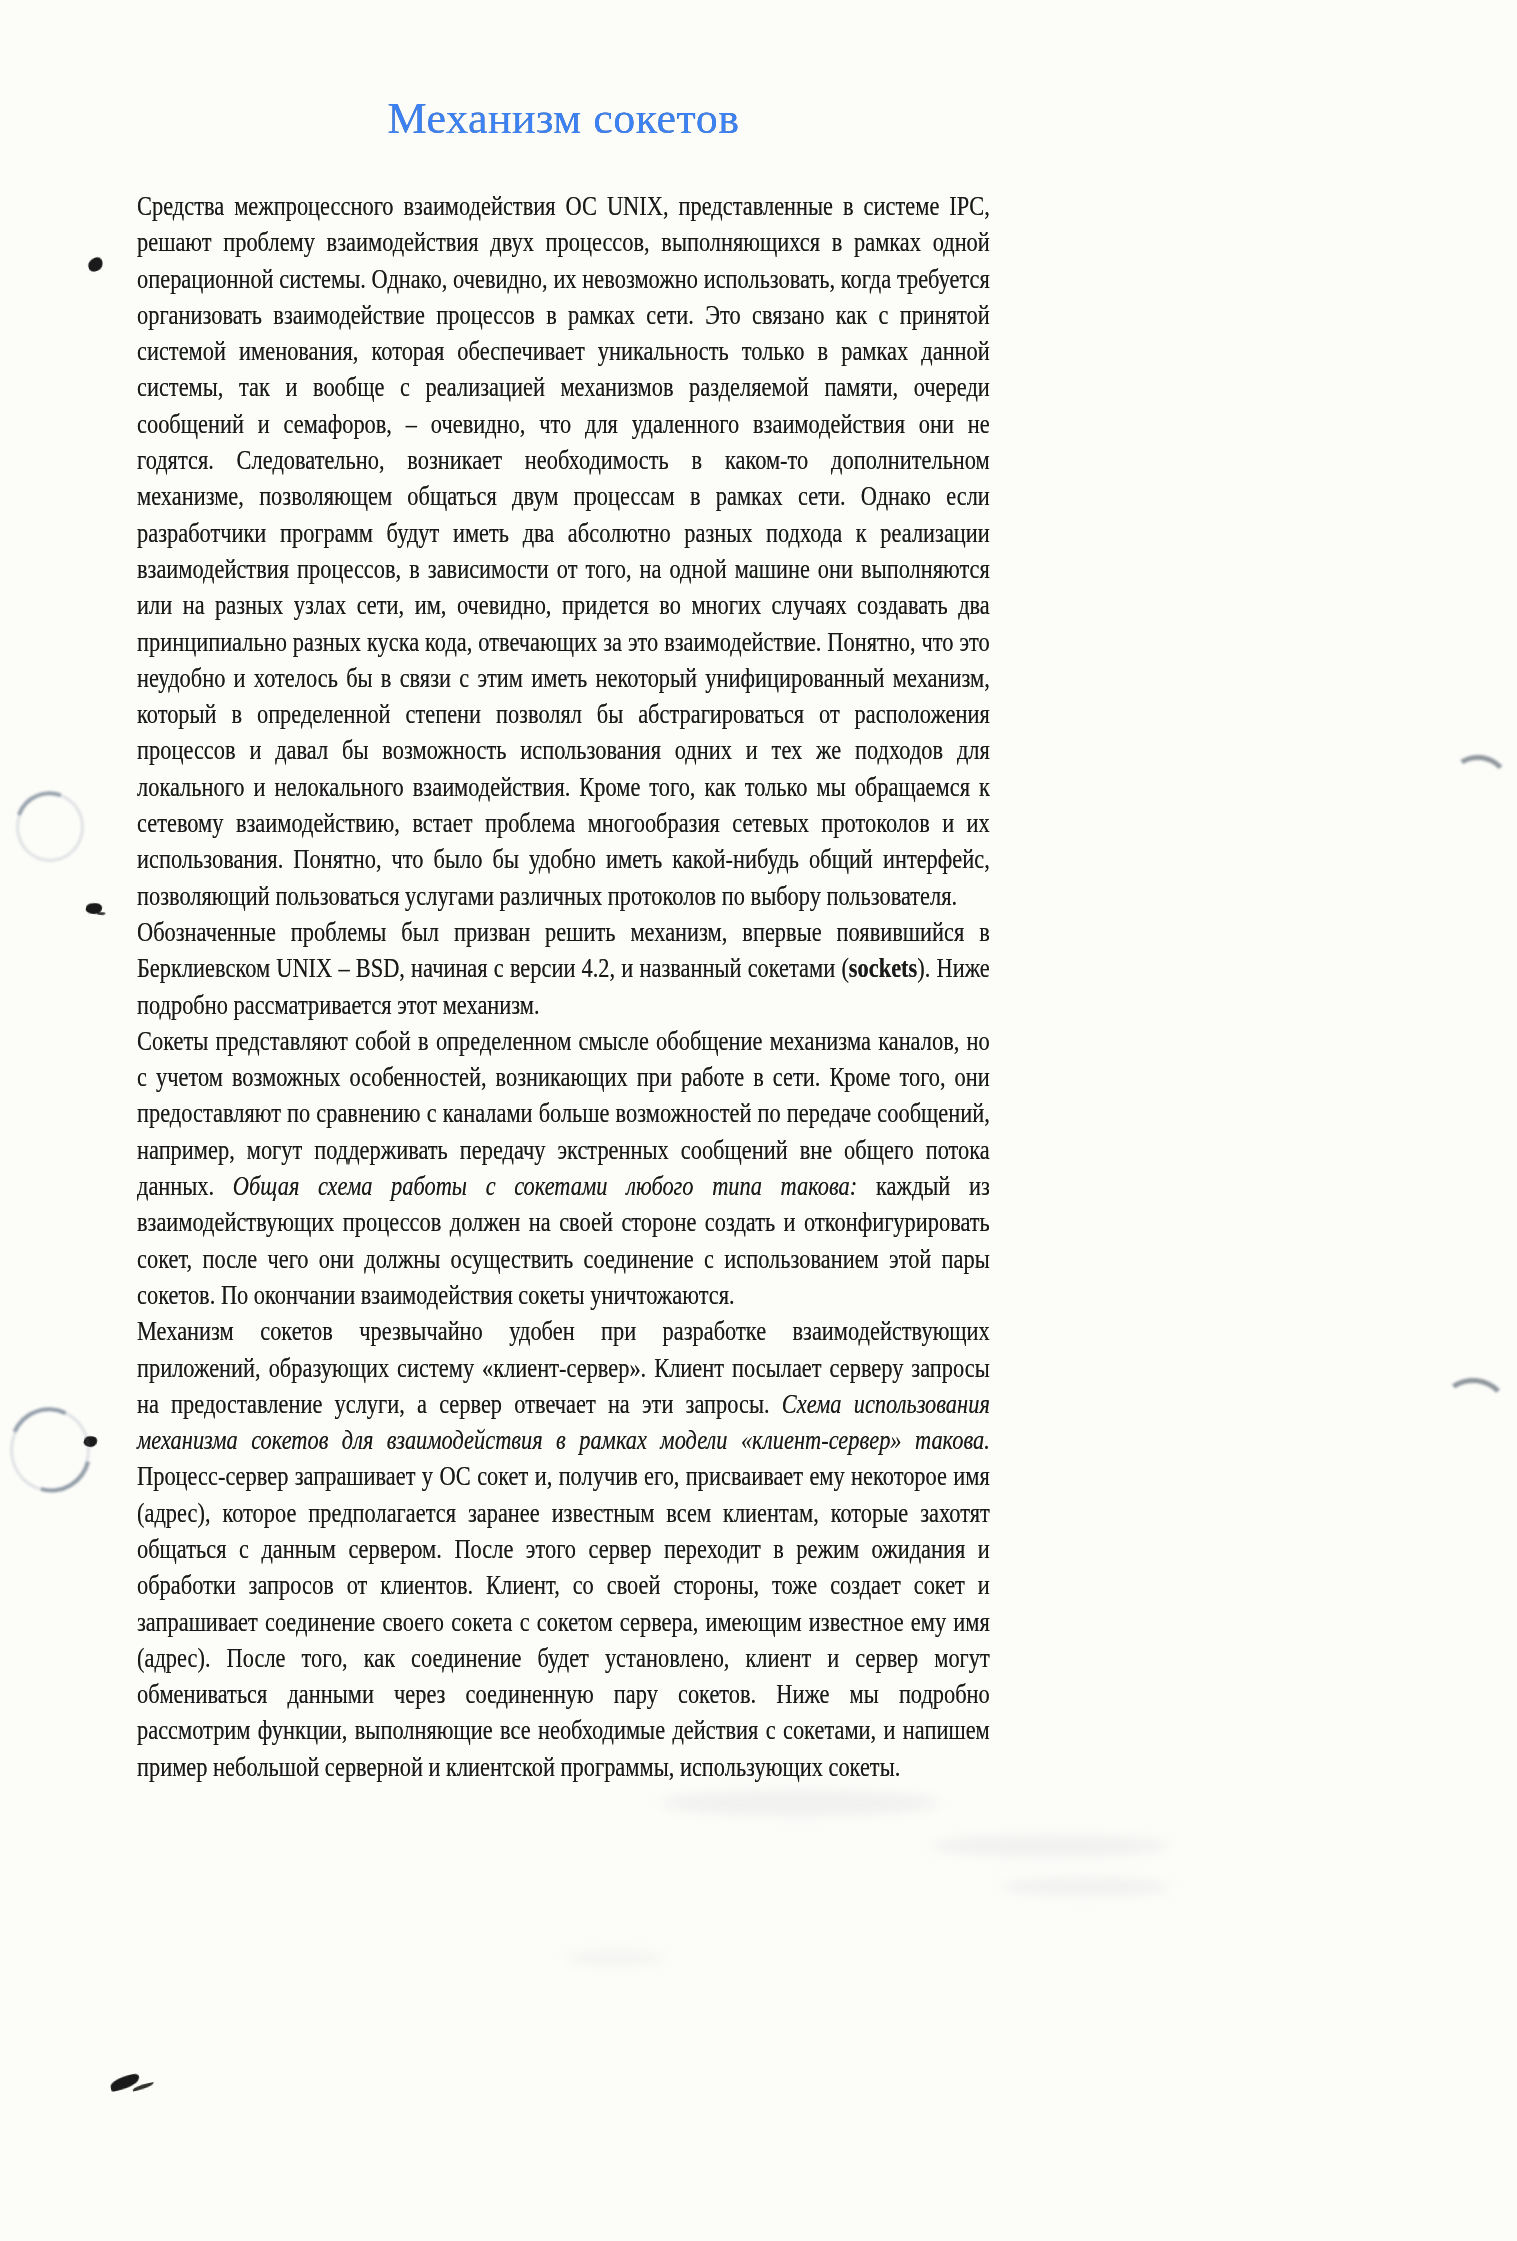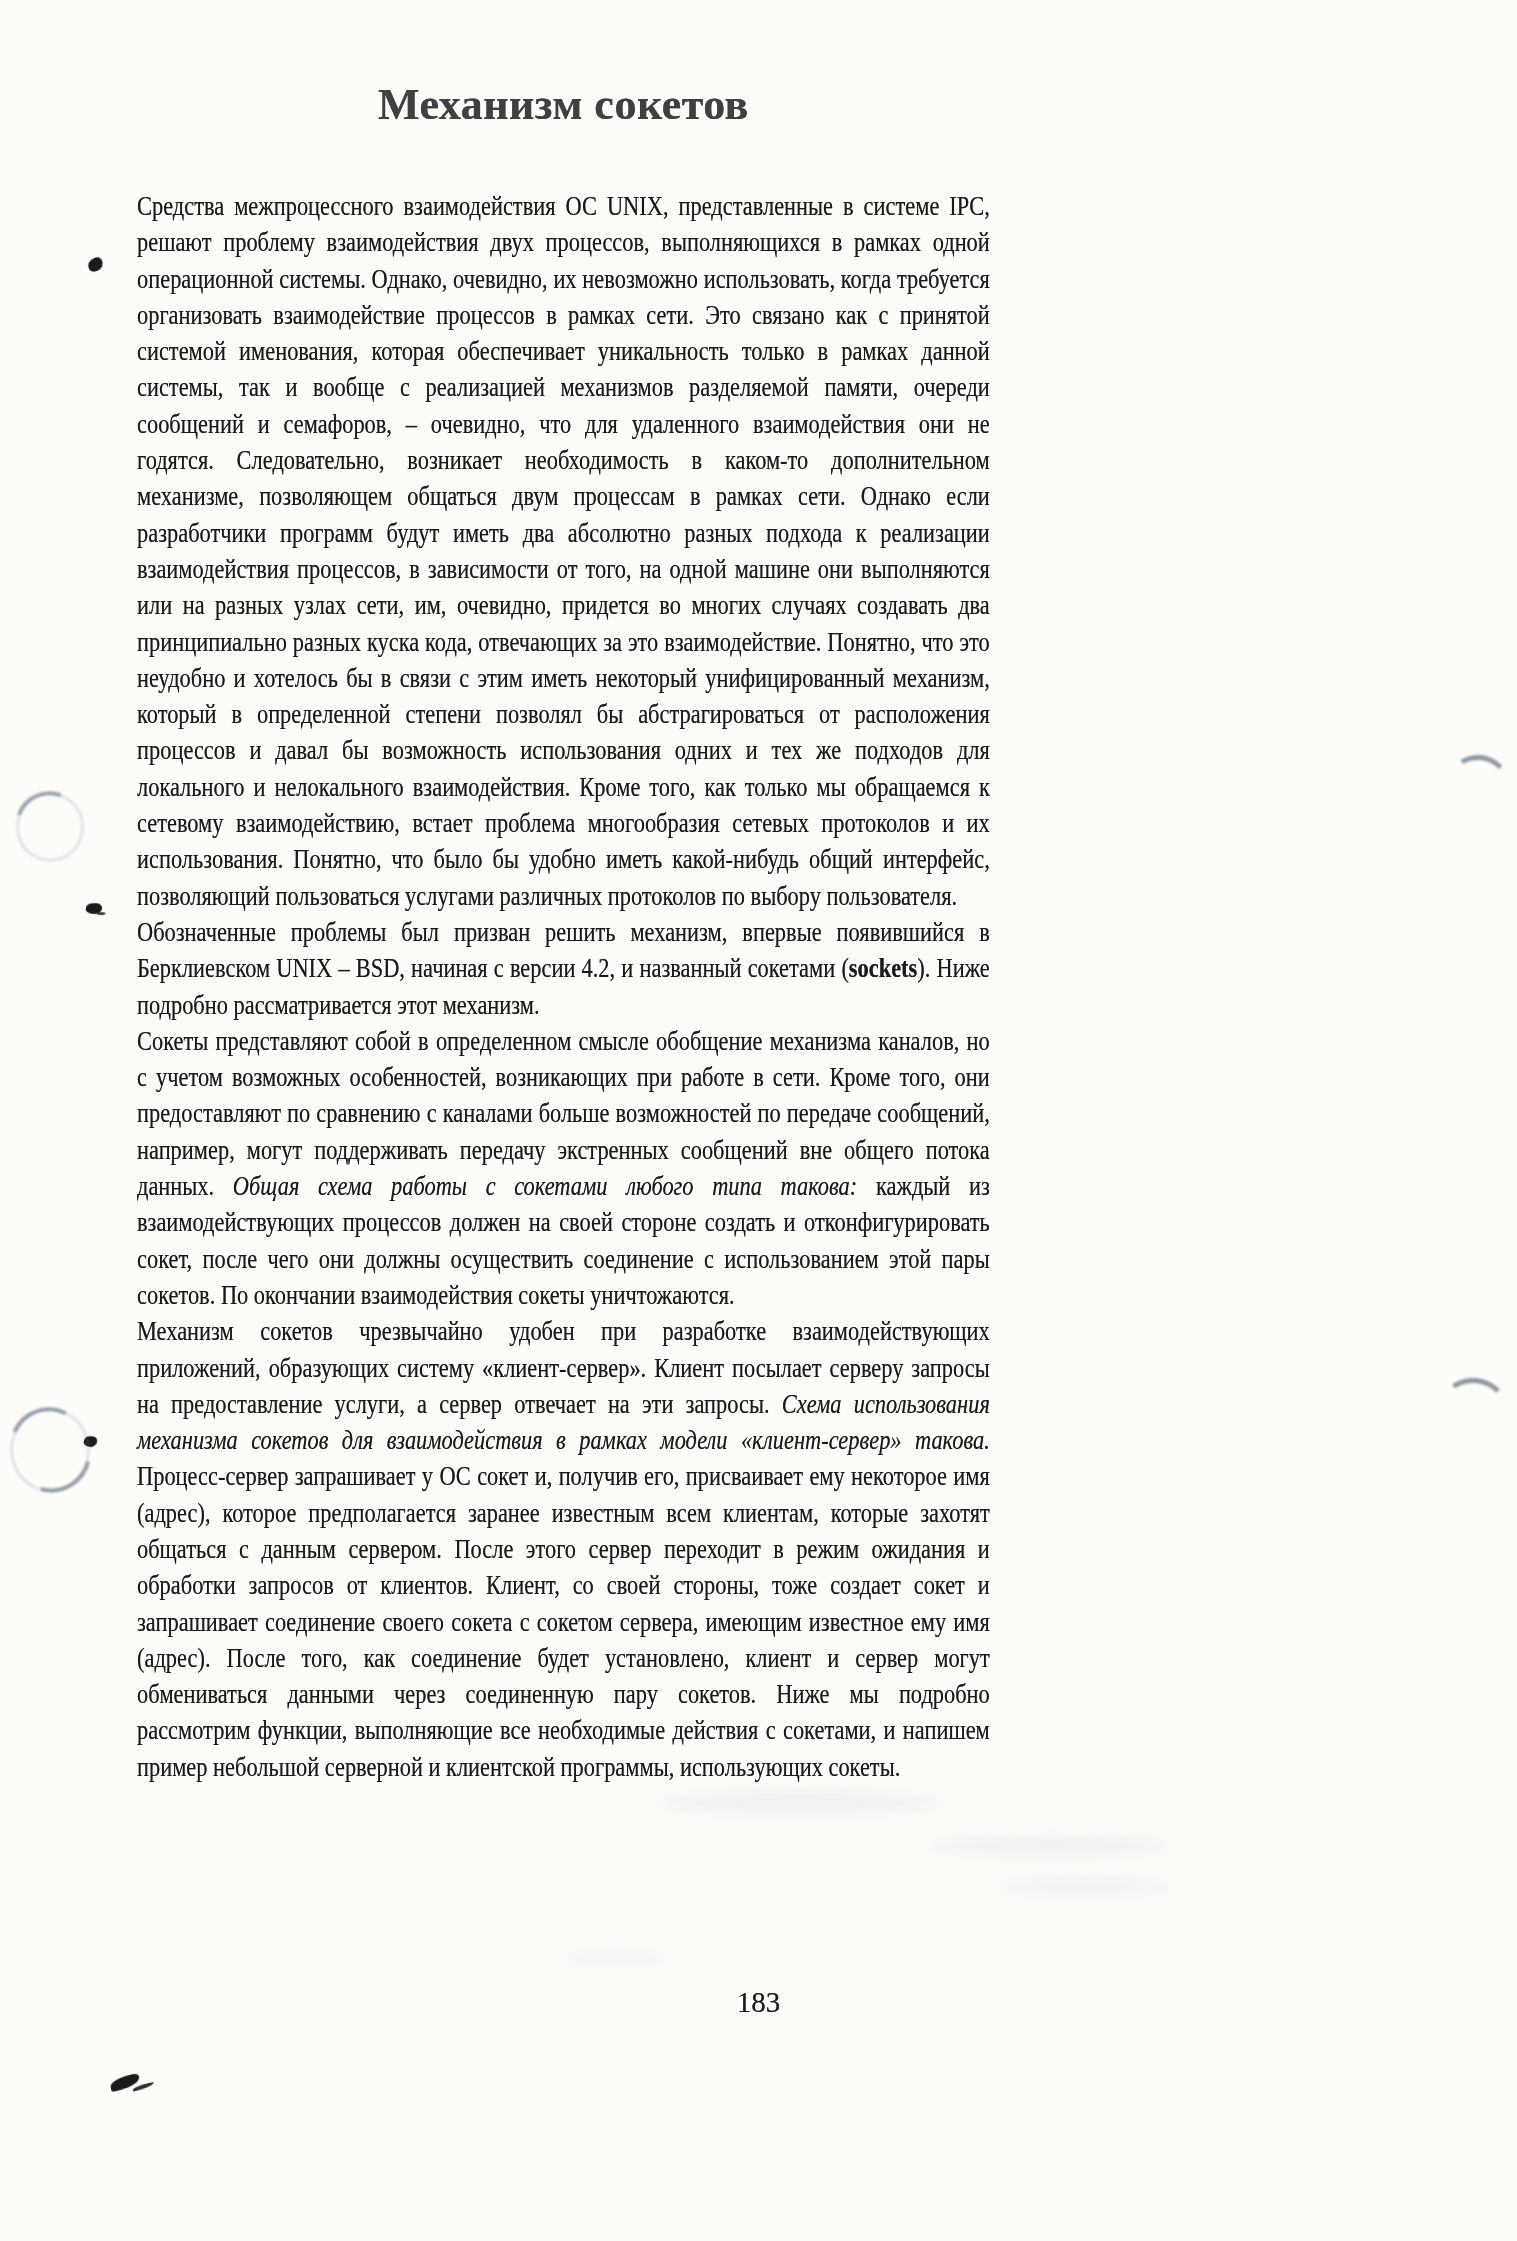--- a/index.html
+++ b/index.html
@@ -2,22 +2,22 @@
 <html lang="ru"><head>
 <meta charset="utf-8">
 <title>Механизм сокетов</title>
 <style>
   html,body{margin:0;padding:0;background:#fcfcf9;}
   .page{
     position:relative;width:1517px;height:2241px;background:#fcfcf9;overflow:hidden;
     font-family:"Liberation Serif","DejaVu Serif",serif;color:#1b1b1b;
   }
   .title{
-    position:absolute;left:117px;top:50px;width:893px;text-align:center;
-    font-size:44px;font-weight:bold;color:#404040;letter-spacing:0.5px;
+    position:absolute;left:117px;top:64px;width:893px;text-align:center;
+    font-size:44px;font-weight:normal;color:#3b82f6;letter-spacing:0.5px;
     text-shadow:0 0 0.6px rgba(10,10,10,.7);
   }
   .body-text{
     position:absolute;left:137px;top:188px;width:1066px;
     transform:scaleX(0.80);transform-origin:0 0;
     font-size:28px;line-height:36.3px;text-align:justify;color:#191919;
     text-shadow:0 0 0.5px rgba(20,20,20,.6);
   }
   .body-text p{margin:0;padding:0;}
   .body-text i{font-style:italic;}
@@ -58,21 +58,20 @@
 
   <h1 class="title">Механизм сокетов</h1>
 
   <div class="body-text">
     <p><span>Средства межпроцессного взаимодействия ОС UNIX, представленные в системе IPC, решают проблему взаимодействия двух процессов, выполняющихся в рамках одной операционной системы. Однако, очевидно, их невозможно использовать, когда требуется организовать взаимодействие процессов в рамках сети. Это связано как с принятой системой именования, которая обеспечивает уникальность только в рамках данной системы, так и вообще с реализацией механизмов разделяемой памяти, очереди сообщений и семафоров, – очевидно, что для удаленного взаимодействия они не годятся. Следовательно, возникает необходимость в каком-то дополнительном механизме, позволяющем общаться двум процессам в рамках сети. Однако если разработчики программ будут иметь два абсолютно разных подхода к реализации взаимодействия процессов, в зависимости от того, на одной машине они выполняются или на разных узлах сети, им, очевидно, придется во многих случаях создавать два принципиально разных куска кода, отвечающих за это взаимодействие. Понятно, что это неудобно и хотелось бы в связи с этим иметь некоторый унифицированный механизм, который в определенной степени позволял бы абстрагироваться от расположения процессов и давал бы возможность использования одних и тех же подходов для локального и нелокального взаимодействия. Кроме того, как только мы обращаемся к сетевому взаимодействию, встает проблема многообразия сетевых протоколов и их использования. Понятно, что было бы удобно иметь какой-нибудь общий интерфейс, позволяющий пользоваться услугами различных протоколов по выбору пользователя.</span></p>
     <p><span>Обозначенные проблемы был призван решить механизм, впервые появившийся в Берклиевском UNIX – BSD, начиная с версии 4.2, и названный сокетами (</span><b>sockets</b><span>). Ниже подробно рассматривается этот механизм.</span></p>
     <p><span>Сокеты представляют собой в определенном смысле обобщение механизма каналов, но с учетом возможных особенностей, возникающих при работе в сети. Кроме того, они предоставляют по сравнению с каналами больше возможностей по передаче сообщений, например, могут поддерживать передачу экстренных сообщений вне общего потока данных. </span><i>Общая схема работы с сокетами любого типа такова:</i><span> каждый из взаимодействующих процессов должен на своей стороне создать и отконфигурировать сокет, после чего они должны осуществить соединение с использованием этой пары сокетов. По окончании взаимодействия сокеты уничтожаются.</span></p>
     <p><span>Механизм сокетов чрезвычайно удобен при разработке взаимодействующих приложений, образующих систему «клиент-сервер». Клиент посылает серверу запросы на предоставление услуги, а сервер отвечает на эти запросы. </span><i>Схема использования механизма сокетов для взаимодействия в рамках модели «клиент-сервер» такова.</i><span> Процесс-сервер запрашивает у ОС сокет и, получив его, присваивает ему некоторое имя (адрес), которое предполагается заранее известным всем клиентам, которые захотят общаться с данным сервером. После этого сервер переходит в режим ожидания и обработки запросов от клиентов. Клиент, со своей стороны, тоже создает сокет и запрашивает соединение своего сокета с сокетом сервера, имеющим известное ему имя (адрес). После того, как соединение будет установлено, клиент и сервер могут обмениваться данными через соединенную пару сокетов. Ниже мы подробно рассмотрим функции, выполняющие все необходимые действия с сокетами, и напишем пример небольшой серверной и клиентской программы, использующих сокеты.</span></p>
   </div>
 
-  <div class="page-number">183</div>
 
   <div class="blob b1"></div>
   <div class="blob b2"></div>
   <div class="blob b3"></div>
   <div class="blob b4"></div>
 
   <div class="ring r1">
       <div class="arc"></div>
     </div>
   <div class="ring r2">

